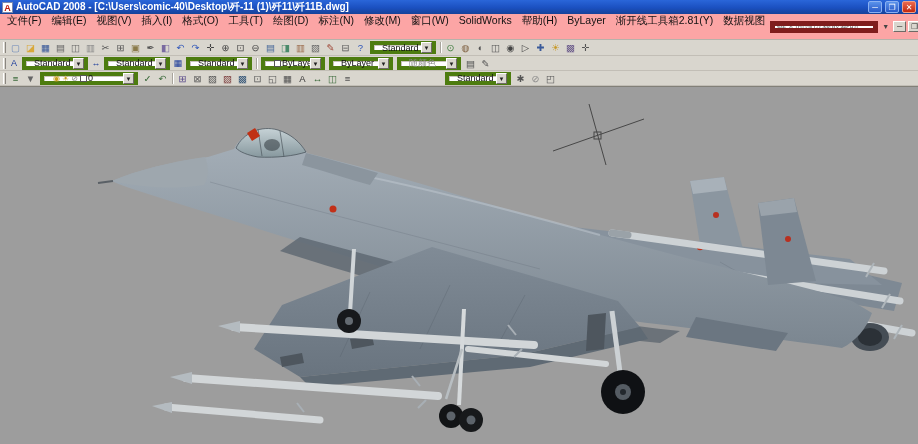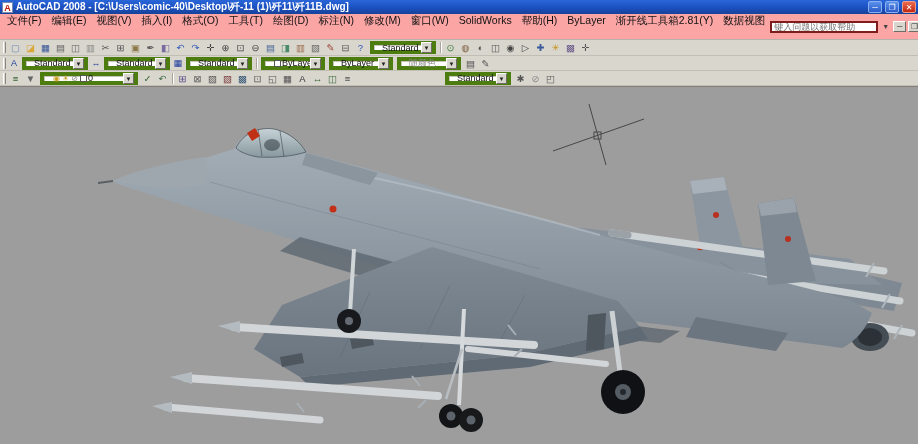--- a/index.html
+++ b/index.html
@@ -14,21 +14,21 @@
   .title-text { flex: 1; font-weight: bold; font-size: 10px; white-space: nowrap; overflow: hidden; }
   .win-btn { width: 14px; height: 12px; font-size: 8px; line-height: 11px; text-align: center;
     color: #fff; background: linear-gradient(#5a92ea,#2a5ac8); border: 1px solid #8ab0f2; border-radius: 2px; cursor: default; }
   .win-btn.close { background: linear-gradient(#ea6a50,#c22810); border-color: #f0a088; }
 
   
   .menubar { height: 26px; display: flex; background: #fca5a5;
     border-bottom: 1px solid #b6b2aa; padding: 0 2px; }
   .mb-item { padding: 0 5px; font-size: 10.5px; color: #111; white-space: nowrap; cursor: default; }
   .help-search { margin-left: auto; display: flex; align-items: center; gap: 2px; }
-  .hs-input { width: 108px; height: 12px; font-size: 9px; border: 2px solid #7f1d1d; padding: 0 2px;
+  .hs-input { width: 108px; height: 12px; font-size: 9px; border: 5px solid #7f1d1d; padding: 0 2px;
     font-family: "Liberation Sans", sans-serif; color: #555; }
   .hs-dd { font-size: 7px; color: #444; padding: 0 2px; }
   .child-btn { width: 13px; height: 11px; font-size: 7.5px; line-height: 10px; text-align: center;
     background: #d9d6ce; border: 1px solid #fff; border-right-color: #6e6a66; border-bottom-color: #6e6a66; color: #222; }
 
   
   .tbrow { display: flex; align-items: center; background: #d9d6ce; border-bottom: 1px solid #c2beb6; padding: 0 1px; }
   .tbrow1 { height: 16px; } .tbrow2 { height: 15px; } .tbrow3 { height: 15px; }
   .grip { width: 3px; height: 11px; border-left: 1px solid #fff; border-right: 1px solid #8a8680; margin: 0 2px; }
   .sep { width: 1px; height: 11px; background: #a8a49c; box-shadow: 1px 0 0 #fff; margin: 0 2px; }

